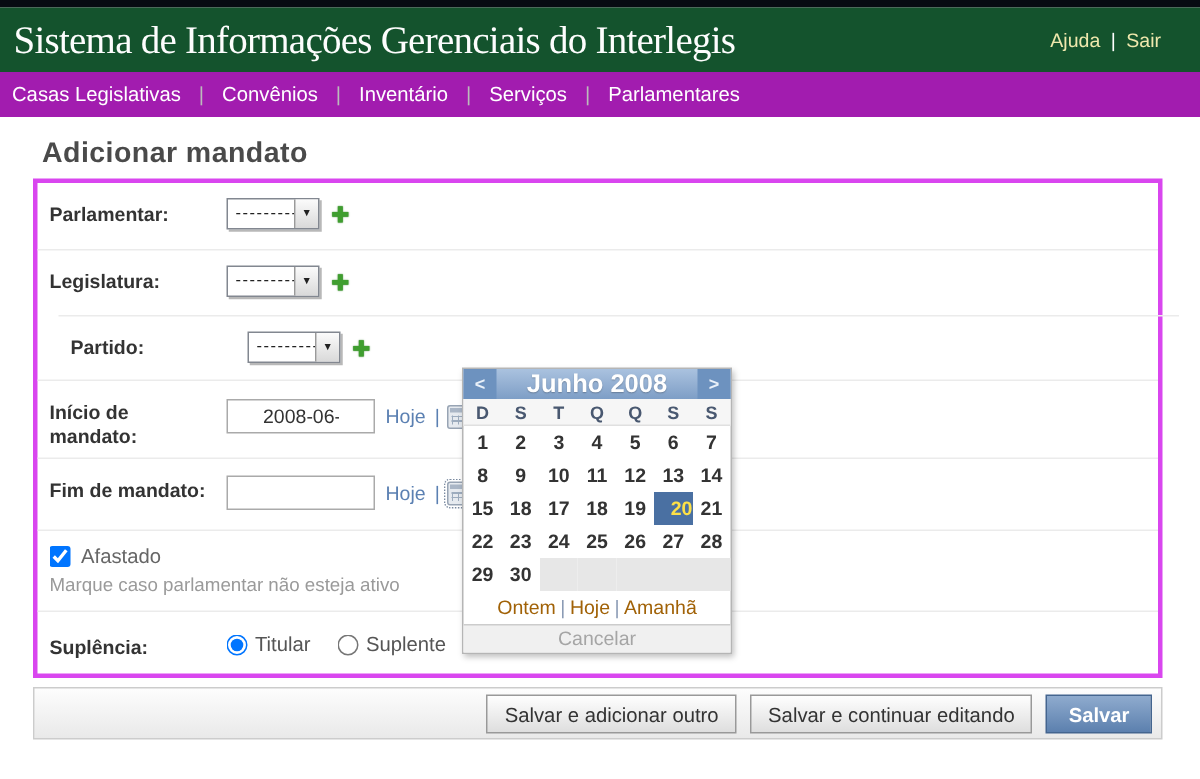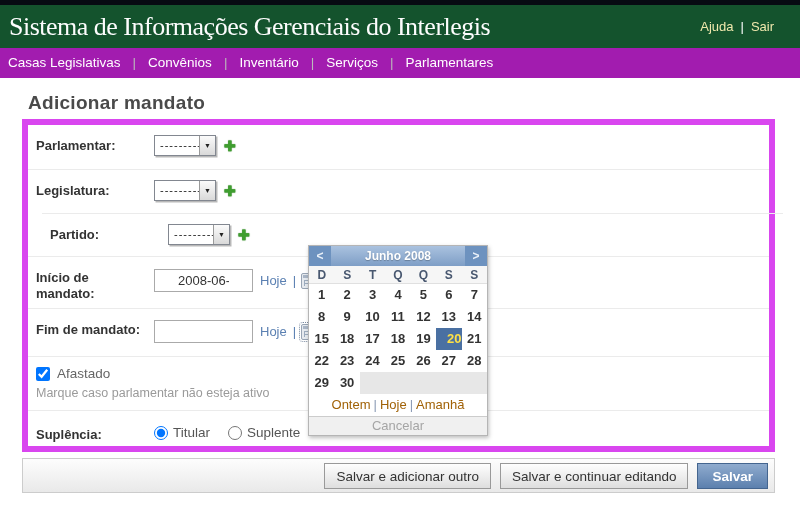--- a/index.html
+++ b/index.html
@@ -14,21 +14,21 @@
   .masthead-sep { color:#fff; margin:0 7px; }
 
   
   .navbar { position:absolute; left:0; top:48px; width:800px; height:30px; background:#a21caf; color:#fff; font-size:13.5px; line-height:30px; padding-left:8px; white-space:nowrap; }
   .navbar a { color:#fff; text-decoration:none; }
   .nav-sep { color:#bbb; margin:0 12px; }
 
   
   .page-heading { position:absolute; left:28px; top:92px; font-size:19px; font-weight:bold; color:#4a4a4a; letter-spacing:0.3px; }
 
-  .form-box { position:absolute; left:22px; top:119px; width:753px; height:333px; background:#fff; border:6px solid #d946ef; }
+  .form-box { position:absolute; left:22px; top:119px; width:753px; height:333px; background:#fff; border:3px solid #d946ef; }
   .frow { position:relative; width:100%; }
   .frow + .frow { border-top:1px solid #ebebeb; }
   .r1 { height:44px; } .r2 { height:44px; } .r3 { height:43px;margin-left:14px; }
   .r4 { height:52px; } .r5 { height:48px; } .r6 { height:54px; } .r7 { height:48px; }
   .flabel { position:absolute; left:8px; top:13px; width:112px; font-size:13px; font-weight:bold; color:#333; line-height:16px; }
   .fctrl { position:absolute; left:126px; top:10px; display:flex; align-items:center; }
 
   
   .select { display:inline-flex; align-items:stretch; height:21px; border:1px solid #828790; background:#fff; box-shadow:1.5px 1.5px 0 rgba(0,0,0,0.28); cursor:default; }
   .select-value { width:44px; font-size:11px; color:#222; line-height:19px; padding-left:5px; letter-spacing:1px; overflow:hidden; white-space:nowrap; }
@@ -52,21 +52,21 @@
   .help-text { position:absolute; left:8px; top:29px; font-size:12.5px; color:#9a9a9a; }
 
   .radio-group { position:absolute; left:126px; top:14px; display:flex; align-items:center; font-size:13.5px; color:#555; }
   .radio-group input { width:14px; height:14px; margin-right:5px; }
   .radio-opt { display:flex; align-items:center; margin-right:18px; }
 
   
   .calendar { position:absolute; left:308px; top:245px; width:180px; background:#fff; border:1px solid #b5b5b5; box-shadow:1px 2px 4px rgba(0,0,0,0.25); z-index:20; font-family:"Liberation Sans",sans-serif; }
   .cal-header { height:20px; display:flex; background:linear-gradient(#aac2df,#7e9ec6); align-items:stretch; }
   .cal-nav { width:22px; background:#6d92bf; color:#eaf1f9; font-size:12px; font-weight:bold; text-align:center; line-height:20px; cursor:pointer; }
-  .cal-title { flex:1; text-align:center; color:#fff; font-size:12px; font-weight:bold; line-height:20px; text-shadow:0 1px 1px rgba(0,0,0,0.25); }
+  .cal-title { flex:1; text-align:center; color:#fff; font-size:17px; font-weight:bold; line-height:20px; text-shadow:0 1px 1px rgba(0,0,0,0.25); }
   .cal-daynames { display:grid; grid-template-columns:repeat(7,1fr); height:18px; background:#f6f6f6; border-bottom:1px solid #e0e0e0; }
   .cal-dn { text-align:center; font-size:12px; font-weight:bold; color:#495870; line-height:18px; }
   .cal-grid { display:grid; grid-template-columns:repeat(7,1fr); grid-auto-rows:22px; }
   .cal-cell { text-align:center; font-size:13px; font-weight:bold; color:#333; line-height:22px; cursor:pointer; }
   .cal-cell.empty { background:#e7e7e7; cursor:default; }
   .cal-cell.selected { background:#4a70a2; color:#fde047;text-align:right; }
   .cal-links { height:22px; text-align:center; font-size:13px; line-height:22px; }
   .cal-quick { color:#a16207; text-decoration:none; cursor:pointer; }
   .cal-link-sep { color:#8b9bb5; margin:0 3px; }
   .cal-cancel { height:19px; background:#f0f0f0; border-top:1px solid #ccc; text-align:center; font-size:13px; color:#a5a5a5; line-height:18px; cursor:pointer; }

